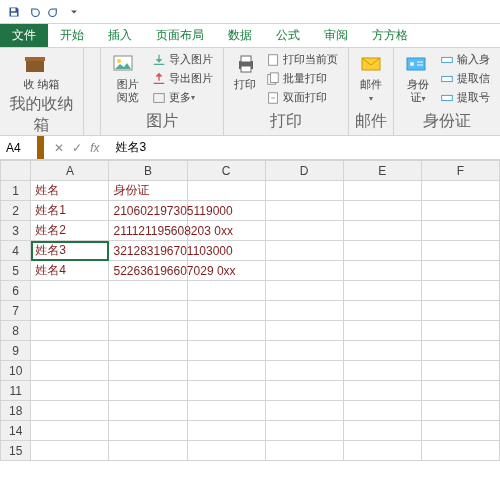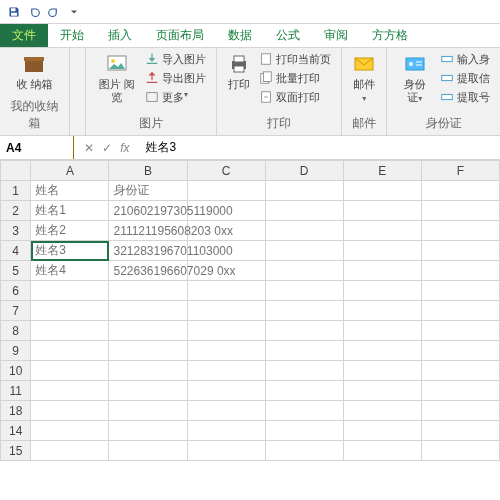--- a/index.html
+++ b/index.html
@@ -4,50 +4,50 @@
 <style>
 * { margin: 0; padding: 0; box-sizing: border-box; font-family: "Microsoft YaHei", sans-serif; }
 body { background: #fff; width: 500px; height: 500px; overflow: hidden; font-size: 12px; }
 
 .titlebar { background: #fff; height: 24px; display: flex; align-items: center; padding: 0 4px; border-bottom: 1px solid #d4d4d4; }
 .qat-btn { width: 18px; height: 18px; display: flex; align-items: center; justify-content: center; margin: 0 1px; color: #555; }
 .qat-btn svg { width: 12px; height: 12px; }
 
 .tabs { background: #fff; height: 24px; display: flex; align-items: stretch; border-bottom: 1px solid #d4d4d4; }
 .tab { padding: 0 12px; display: flex; align-items: center; color: #15803d; cursor: pointer; }
-.tab.file { background: #217346; color: #bef264; }
+.tab.file { background: #217346; color: #ffffff; }
 
 .ribbon { background: #f1f1f1; height: 88px; display: flex; border-bottom: 1px solid #d4d4d4; }
 .group { border-right: 1px solid #d4d4d4; padding: 2px 6px; display: flex; flex-direction: column; align-items: center; justify-content: space-between; }
 .group-body { display: flex; align-items: flex-start; flex: 1; }
-.group-label { font-size: 12px; color: #666; text-align: center; padding: 1px 0; }
-.big-btn { display: flex; flex-direction: column; align-items: center; justify-content: center; padding: 2px 4px; cursor: pointer; }
+.group-label { font-size: 16px; color: #666; text-align: center; padding: 1px 0; }
+.big-btn { display: flex; flex-direction: column; align-items: flex-start; justify-content: center; padding: 2px 4px; cursor: pointer; }
 .big-btn .icon { width: 24px; height: 24px; margin-bottom: 2px; }
 .big-btn .lbl { font-size: 11px; color: #444; text-align: center; line-height: 13px; }
 .dd { font-size: 8px; color: #666; }
 .small-list { display: flex; flex-direction: column; justify-content: center; padding: 0 4px; }
-.small-item { display: flex; align-items: flex-start; font-size: 11px; color: #444; padding: 2px 0; cursor: pointer; white-space: nowrap; }
+.small-item { display: flex; align-items: center; font-size: 11px; color: #444; padding: 2px 0; cursor: pointer; white-space: nowrap; }
 .small-item .si { width: 14px; height: 14px; margin-right: 3px; flex-shrink: 0; }
 
 .namebox-row { height: 24px; display: flex; align-items: center; border-bottom: 1px solid #d4d4d4; background: #fff; }
-.namebox { width: 74px; padding: 0 6px; border-right: 1px solid #a16207; height: 100%; display: flex; align-items: center; font-weight: bold; }
+.namebox { width: 44px; padding: 0 6px; border-right: 7px solid #a16207; height: 100%; display: flex; align-items: center; }
 .fx-btns { display: flex; align-items: center; padding: 0 6px; color: #888; }
 .fx-btns span { margin: 0 4px; }
 .formula-bar { flex: 1; padding: 0 6px; display: flex; align-items: center; }
 
 .sheet { position: relative; }
 table { border-collapse: collapse; width: 100%; table-layout: fixed; }
 th, td { border: 1px solid #d4d4d4; height: 20px; padding: 0 4px; font-size: 12px; text-align: left; background: #fff; overflow: visible; white-space: nowrap; }
 th { background: #f0f0f0; text-align: center; font-weight: normal; color: #444; }
 th.rowhdr { width: 28px; }
 .colA { width: 72px; }
 .colB { width: 72px; }
 .colC, .colD, .colE, .colF { width: 72px; }
 td.sel { outline: 2px solid #217346; outline-offset: -2px; }
-td.data { color: #737373; }
+td.data { color: #7f1d1d; }
 .overflow { position: relative; z-index: 1; }
 </style>
 </head>
 <body>
 
 <div class="titlebar">
   <div class="qat-btn">
       <svg viewBox="0 0 16 16">
         <path fill="#2a579a" d="M2 2h10l2 2v10H2z"></path>
         <rect x="4" y="3" width="6" height="4" fill="#fff"></rect>

